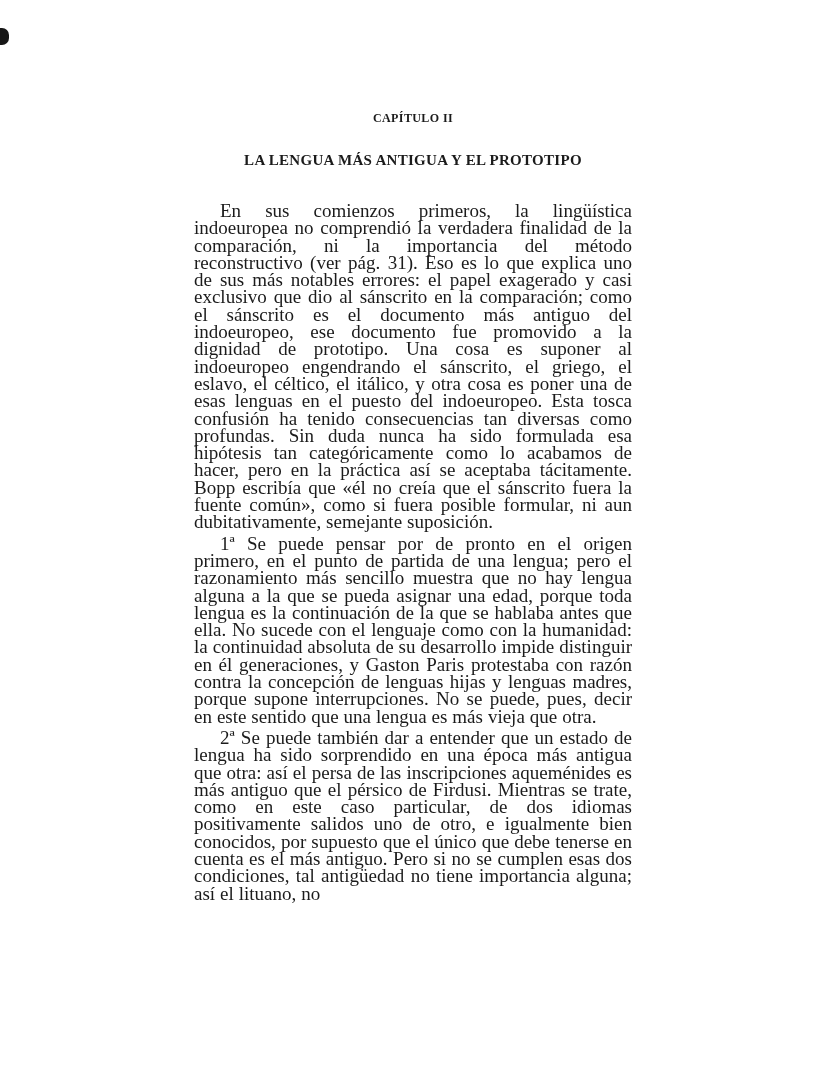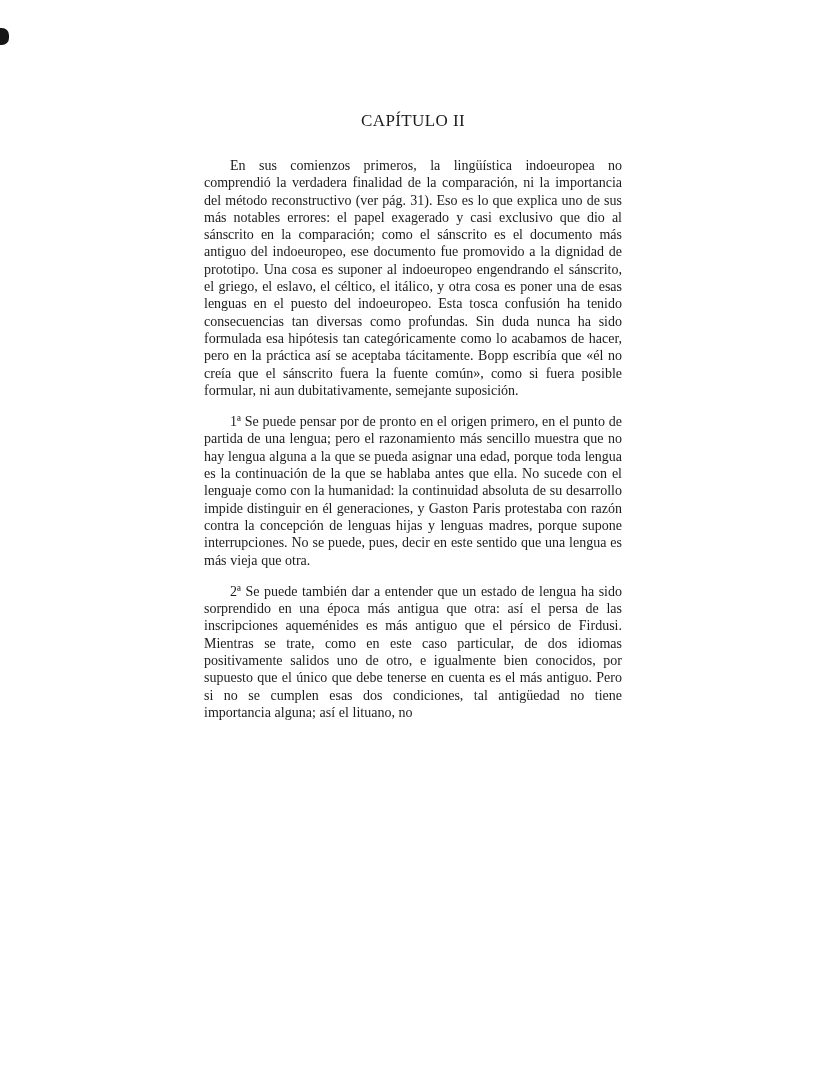--- a/index.html
+++ b/index.html
@@ -29,53 +29,54 @@
       background: #161616;
       border-radius: 0 7px 7px 0;
     }
     .text-block {
       position: absolute;
       left: 190px;
       top: 111px;
       width: 446px;
     }
     .chapter-heading {
-      font-size: 17px;
-      font-weight: 400;
+      font-size: 12px;
+      font-weight: 700;
       text-align: center;
       letter-spacing: 0.4px;
       margin: 0 0 26px 0;
     }
     .chapter-title {
       font-size: 15px;
       font-weight: 700;
       text-align: center;
       letter-spacing: 0.3px;
       margin: 0 0 33px 0;
     }
     .para {
-      font-size: 14px;
+      font-size: 19px;
       line-height: 17.3px;
       text-align: justify;
       text-indent: 26px;
-      margin: 14px;
+      margin: 4px;
       word-spacing: 0.2px;
     }
   </style>
 </head>
 <body style="background: rgb(255, 255, 255); color: rgb(27, 27, 27);">
 
 <div class="page">
 
   <div class="scan-artifact"></div>
 
   <div class="text-block">
 
     <h1 class="chapter-heading">CAPÍTULO II</h1>
 
+    <h2 class="chapter-title">LA LENGUA MÁS ANTIGUA Y EL PROTOTIPO</h2>
 
     <p class="para">En sus comienzos primeros, la lingüística indoeuropea no comprendió la verdadera finalidad de la comparación, ni la importancia del método reconstructivo (ver pág. 31). Eso es lo que explica uno de sus más notables errores: el papel exagerado y casi exclusivo que dio al sánscrito en la comparación; como el sánscrito es el documento más antiguo del indoeuropeo, ese documento fue promovido a la dignidad de prototipo. Una cosa es suponer al indoeuropeo engendrando el sánscrito, el griego, el eslavo, el céltico, el itálico, y otra cosa es poner una de esas lenguas en el puesto del indoeuropeo. Esta tosca confusión ha tenido consecuencias tan diversas como profundas. Sin duda nunca ha sido formulada esa hipótesis tan categóricamente como lo acabamos de hacer, pero en la práctica así se aceptaba tácitamente. Bopp escribía que «él no creía que el sánscrito fuera la fuente común», como si fuera posible formular, ni aun dubitativamente, semejante suposición.</p>
 
 
     <p class="para">1ª Se puede pensar por de pronto en el origen primero, en el punto de partida de una lengua; pero el razonamiento más sencillo muestra que no hay lengua alguna a la que se pueda asignar una edad, porque toda lengua es la continuación de la que se hablaba antes que ella. No sucede con el lenguaje como con la humanidad: la continuidad absoluta de su desarrollo impide distinguir en él generaciones, y Gaston Paris protestaba con razón contra la concepción de lenguas hijas y lenguas madres, porque supone interrupciones. No se puede, pues, decir en este sentido que una lengua es más vieja que otra.</p>
 
     <p class="para">2ª Se puede también dar a entender que un estado de lengua ha sido sorprendido en una época más antigua que otra: así el persa de las inscripciones aqueménides es más antiguo que el pérsico de Firdusi. Mientras se trate, como en este caso particular, de dos idiomas positivamente salidos uno de otro, e igualmente bien conocidos, por supuesto que el único que debe tenerse en cuenta es el más antiguo. Pero si no se cumplen esas dos condiciones, tal antigüedad no tiene importancia alguna; así el lituano, no</p>
 
   </div>
 </div>

